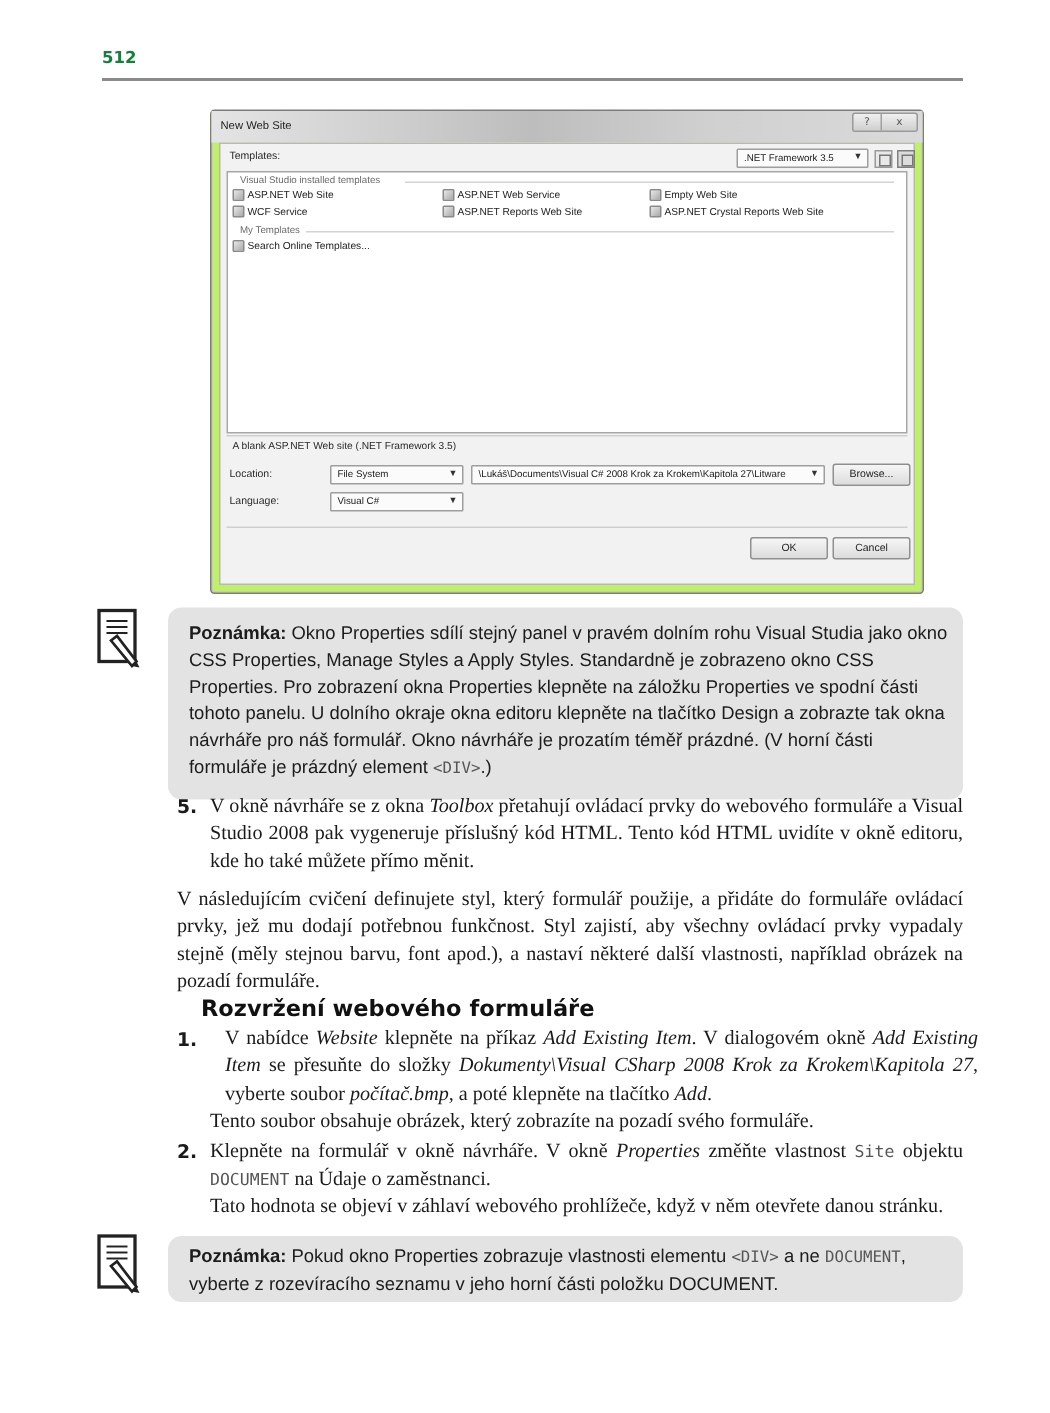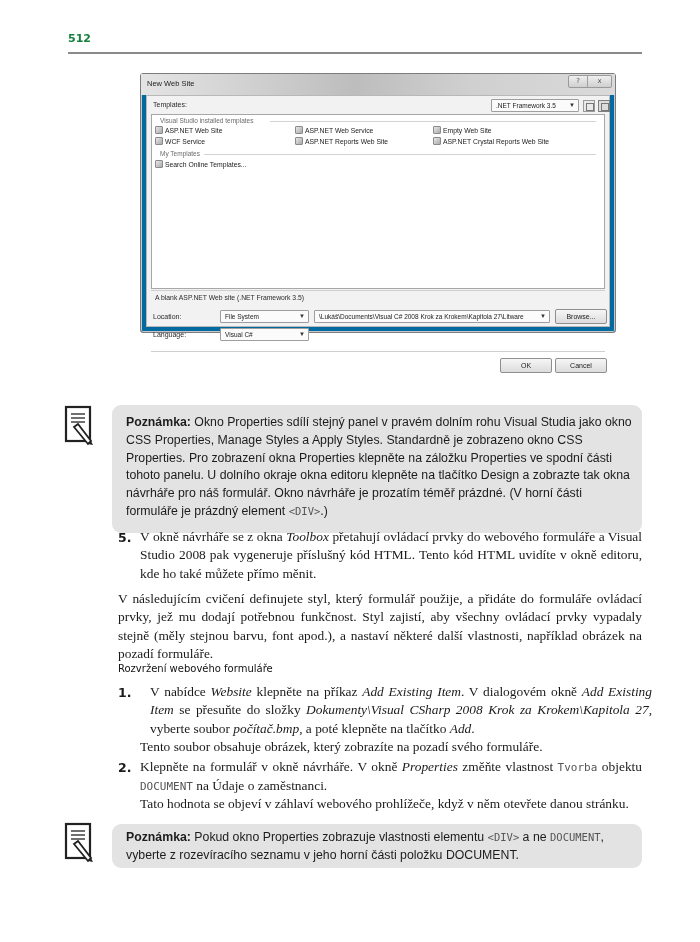--- a/index.html
+++ b/index.html
@@ -5,21 +5,21 @@
   * { box-sizing: border-box; margin: 0; padding: 0; }
   html, body { width: 700px; height: 942px; background: #ffffff; overflow: hidden; }
   body { position: relative; font-family: "Liberation Serif", serif; color: #1a1a1a; }
 
   
   .running-header { position: absolute; left: 68px; top: 30px; width: 574px; height: 24px; border-bottom: 2px solid #8a8a8a; }
   .page-num { position: absolute; left: 0; top: 2px; font-family: "DejaVu Sans", sans-serif; font-weight: bold; font-size: 11px; color: #15803d; }
   .part-title { position: absolute; left: 46px; top: 2px; font-family: "Liberation Sans", sans-serif; font-size: 15px; color: #111; }
 
   
-  .dialog { position: absolute; left: 140px; top: 73px; width: 476px; height: 260px; border: 1px solid #7c7c7c; background: #0369a1; border-radius: 3px; box-shadow: 0 0 0 1px #c8c8c8 inset; }
+  .dialog { position: absolute; left: 140px; top: 73px; width: 476px; height: 323px; border: 1px solid #7c7c7c; background: #bef264; border-radius: 3px; box-shadow: 0 0 0 1px #c8c8c8 inset; }
   .dialog-titlebar { position: absolute; left: 0; top: 0; width: 100%; height: 21px; background: linear-gradient(to right, #e4e4e4 0%, #cfcfcf 25%, #bdbdbd 45%, #d0d0d0 70%, #dadada 100%); }
   .dialog-title { position: absolute; left: 6px; top: 5px; font-family: "Liberation Sans", sans-serif; font-size: 7.5px; color: #222; }
   .tb-buttons { position: absolute; right: 3px; top: 1px; height: 13px; display: flex; border: 1px solid #9a9a9a; border-radius: 2px; background: linear-gradient(#efefef, #cfcfcf); }
   .tb-btn { width: 18px; height: 11px; font-family: "DejaVu Sans", sans-serif; font-size: 7px; color: #555; text-align: center; line-height: 11px; }
   .tb-btn + .tb-btn { border-left: 1px solid #a0a0a0; width: 24px; }
   .dialog-body { position: absolute; left: 5px; top: 21px; right: 5px; bottom: 5px; background: #f2f2f2; border: 1px solid #b8b8b8; }
 
   .lbl { position: absolute; font-family: "Liberation Sans", sans-serif; font-size: 7px; color: #2a2a2a; }
   .combo { position: absolute; height: 13px; border: 1px solid #9e9e9e; background: #fbfbfb; border-radius: 1px; font-family: "Liberation Sans", sans-serif; font-size: 6.5px; color: #222; line-height: 11px; padding-left: 4px; white-space: nowrap; overflow: hidden; }
   .combo .arrow { position: absolute; right: 3px; top: 0; font-size: 6px; color: #333; }
@@ -40,21 +40,21 @@
 
   
   .note-icon { position: absolute; width: 32px; height: 42px; }
   .note-box { position: absolute; background: #e3e3e3; border-radius: 9px; font-family: "Liberation Sans", sans-serif; font-size: 12.3px; line-height: 17.8px; color: #1c1c1c; padding: 9px 10px 6px 14px; }
   .note-box b { font-weight: bold; }
   .mono { font-family: "DejaVu Sans Mono", monospace; font-size: 10.5px; color: #555; }
 
   
   .para { position: absolute; font-family: "Liberation Serif", serif; font-size: 13.4px; line-height: 18.4px; color: #1a1a1a; text-align: justify; }
   .num { position: absolute; font-family: "DejaVu Sans", sans-serif; font-weight: bold; font-size: 12.5px; color: #1a1a1a; }
-  .heading { position: absolute; font-family: "DejaVu Sans", sans-serif; font-weight: normal; font-size: 10px; color: #111; }
+  .heading { position: absolute; font-family: "DejaVu Sans", sans-serif; font-weight: bold; font-size: 15px; color: #111; margin-left: 16px; }
   .para i { font-style: italic; }
   .para .mono { font-size: 11px; color: #555; }
 </style>
 </head>
 <body>
 
 <div class="running-header">
   <span class="page-num">512</span>
 </div>
 
@@ -163,21 +163,21 @@
 <div class="heading" style="left:118px; top:663px;">Rozvržení webového formuláře</div>
 
 <span class="num" style="left:118px; top:685px;">1.</span>
 <div class="para" style="left:140px; top:683px; width:502px;margin-left:10px;">
   <span>V nabídce </span><i>Website</i><span> klepněte na příkaz </span><i>Add Existing Item</i><span>. V dialogovém okně </span><i>Add Existing Item</i><span> se přesuňte do složky </span><i>Dokumenty\Visual CSharp 2008 Krok za Krokem\Kapitola 27</i><span>, vyberte soubor </span><i>počítač.bmp</i><span>, a poté klepněte na tlačítko </span><i>Add</i><span>.</span>
 </div>
 <div class="para" style="left:140px; top:738px; width:502px;">Tento soubor obsahuje obrázek, který zobrazíte na pozadí svého formuláře.</div>
 
 <span class="num" style="left:118px; top:760px;">2.</span>
 <div class="para" style="left:140px; top:758px; width:502px;">
-  <span>Klepněte na formulář v okně návrháře. V okně </span><i>Properties</i><span> změňte vlastnost </span><span class="mono">Tvorba</span><span> objektu </span><span class="mono">DOCUMENT</span><span> na Údaje o zaměstnanci.</span>
+  <span>Klepněte na formulář v okně návrháře. V okně </span><i>Properties</i><span> změňte vlastnost </span><span class="mono">Site</span><span> objektu </span><span class="mono">DOCUMENT</span><span> na Údaje o zaměstnanci.</span>
 </div>
 <div class="para" style="left:140px; top:795px; width:502px;">Tato hodnota se objeví v záhlaví webového prohlížeče, když v něm otevřete danou stránku.</div>
 
 <svg class="note-icon" style="left:64px; top:822px;" viewBox="0 0 32 42">
   <rect x="2" y="2" width="24" height="34" fill="#fff" stroke="#222" stroke-width="2.2"></rect>
   <line x1="7" y1="9" x2="21" y2="9" stroke="#222" stroke-width="1.3"></line>
   <line x1="7" y1="13" x2="21" y2="13" stroke="#222" stroke-width="1.3"></line>
   <line x1="7" y1="17" x2="21" y2="17" stroke="#222" stroke-width="1.3"></line>
   <path d="M10 22 L14 19 L27 36 L24 39 Z" fill="#fff" stroke="#222" stroke-width="1.8"></path>
   <path d="M24 39 L27 36 L29 40 Z" fill="#222"></path>

